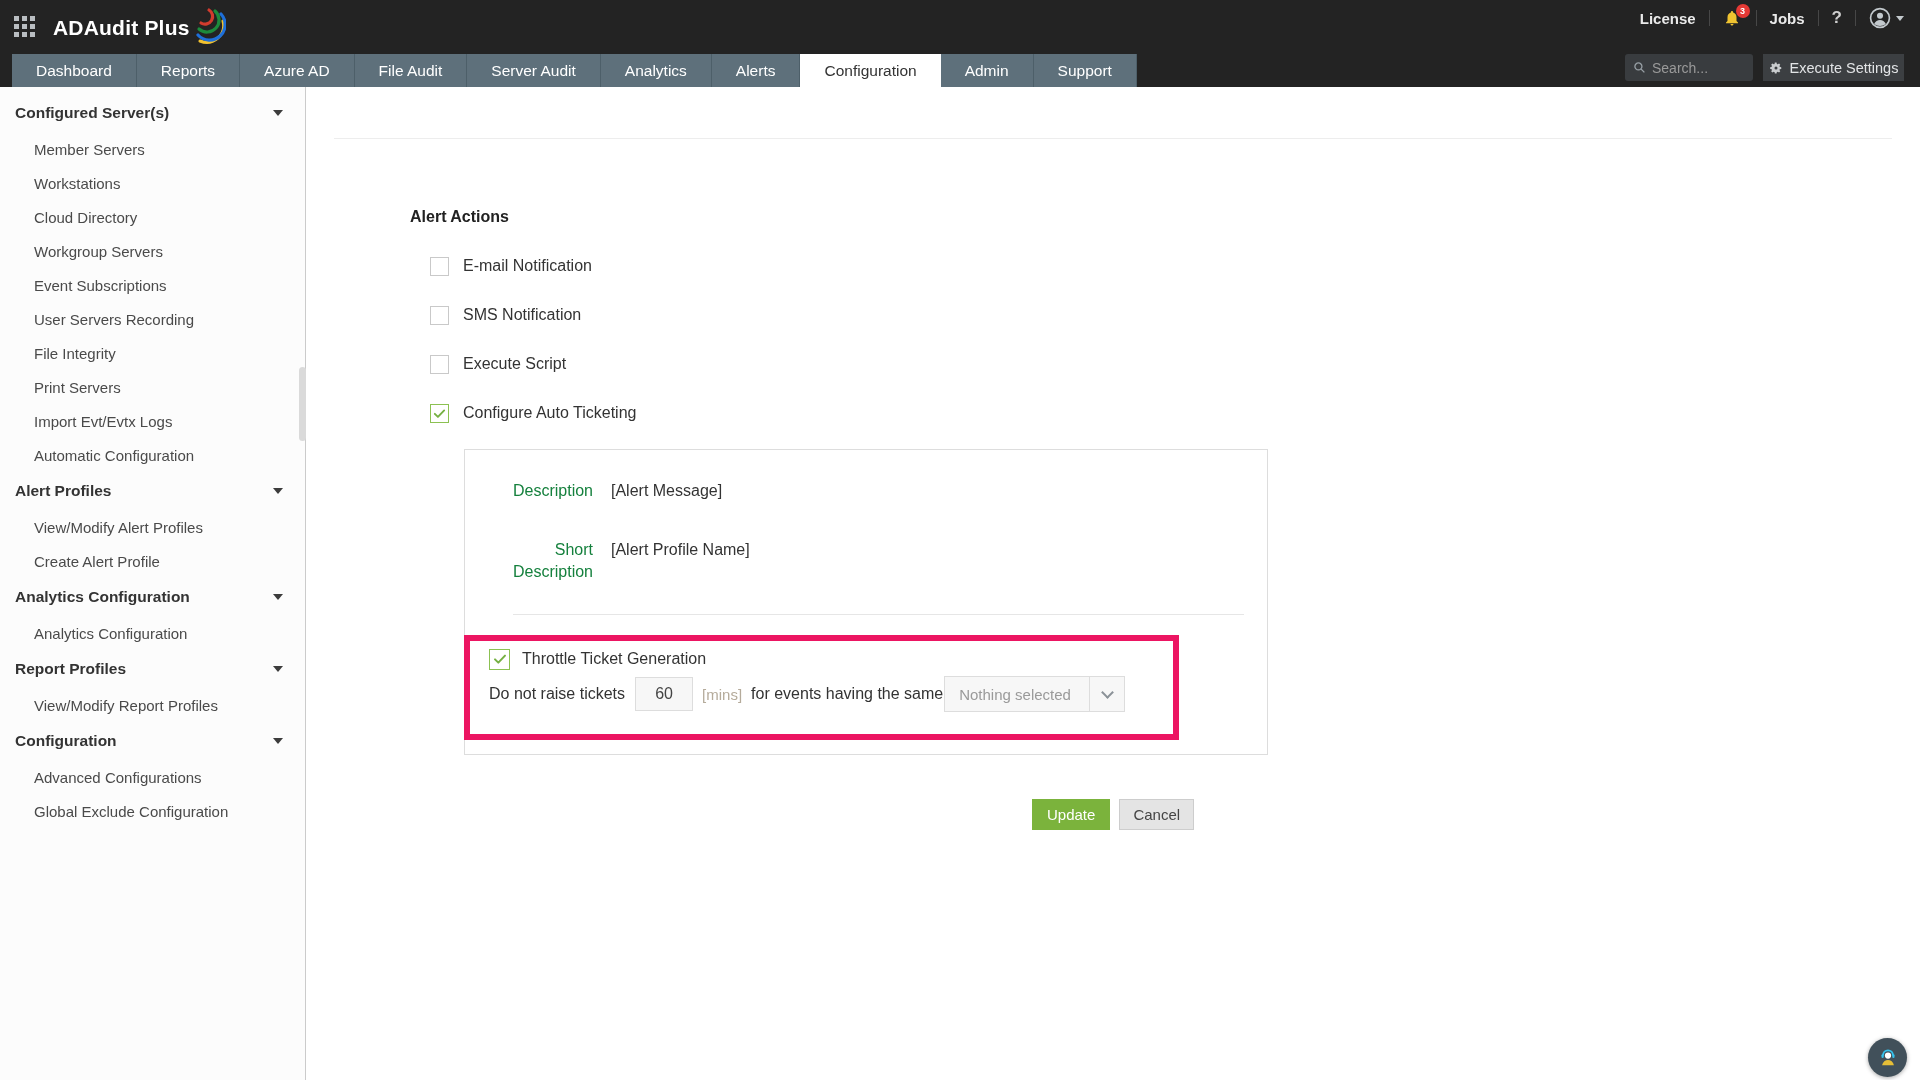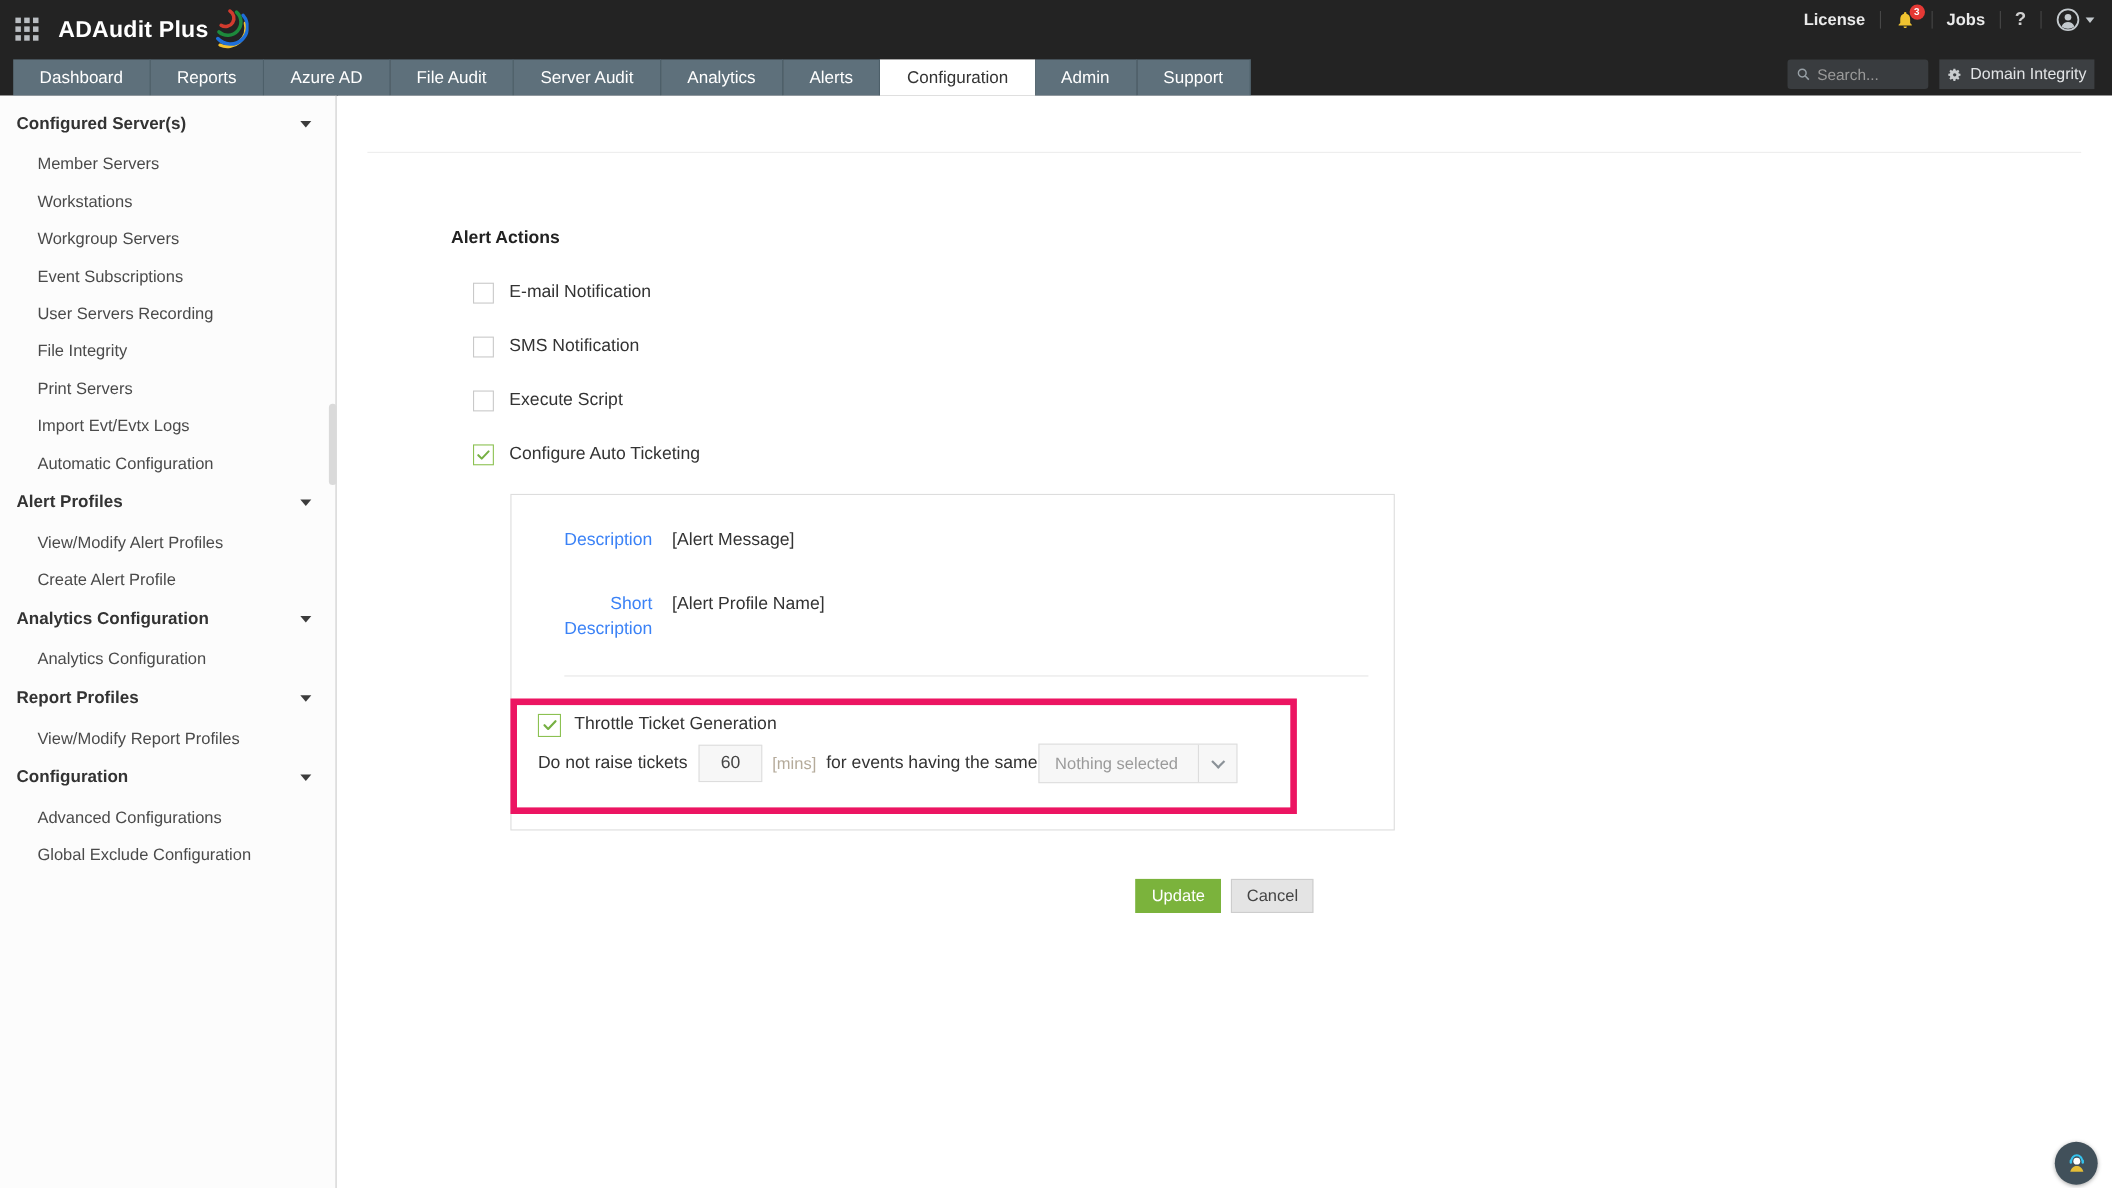--- a/index.html
+++ b/index.html
@@ -43,21 +43,21 @@
   .hairline { position:absolute; left:27px; top:51px; width:1558px; height:1px; background:#ededed; }
   .aa-title { position:absolute; left:103px; top:121px; font-size:16px; font-weight:bold; color:#222; }
 
   .action-row { position:absolute; left:123px; display:flex; align-items:center; gap:14px; height:22px; }
   .cb { width:19px; height:19px; background:#fff; border:1px solid #c9c9c9; display:flex; align-items:center; justify-content:center; flex:0 0 auto; }
   .cb.checked { border-color:#8cc152; }
   .action-label { font-size:16px; color:#333; }
 
   .panel { position:absolute; left:157px; top:362px; width:804px; height:306px; border:1px solid #ddd; background:#fff; }
   .p-row { position:absolute; left:36px; display:flex; align-items:flex-start; }
-  .p-label { width:92px; text-align:right; font-size:16px; color:#3b82f6; line-height:21.5px; }
+  .p-label { width:92px; text-align:right; font-size:16px; color:#15803d; line-height:21.5px; }
   .p-value { margin-left:18px; font-size:16px; color:#333; line-height:21.5px; white-space:nowrap; }
   .p-div { position:absolute; left:48px; top:164px; width:731px; height:1px; background:#e6e6e6; }
 
   .highlight { position:absolute; left:157px; top:548px; width:715px; height:105px; border:6px solid #ec1562; background:#fff; z-index:3; }
   .hl-inner { padding:7px 0 0 19px; }
   .hl-rowA { display:flex; align-items:center; gap:12px; height:22px; }
   .cb2 { width:21px; height:21px; }
   .hl-rowB { margin-top:6px; display:flex; align-items:center; font-size:16px; color:#333; white-space:nowrap; }
   .mins-input { width:58px; height:34px; margin-left:10px; background:#f7f7f7; border:1px solid #ddd; text-align:center; font-size:16px; color:#444; font-family:"Liberation Sans",sans-serif; outline:none; }
   .mins-hint { margin-left:9px; color:#b5ab9b; font-size:15px; }
@@ -146,31 +146,32 @@
           <line x1="15" y1="15" x2="21" y2="21" stroke="#98a0a6" stroke-width="2.6"></line>
         </svg>
       <input type="text" placeholder="Search..." style="">
     </div>
 
     <div class="domain-btn">
       <svg width="14" height="14" viewBox="0 0 24 24">
           <path fill="#c9ccce" d="M21 13.5v-3l-2.6-.5a6.7 6.7 0 0 0-.6-1.5l1.5-2.2-2.1-2.1-2.2 1.5c-.5-.3-1-.5-1.5-.6L13 2.5h-3l-.5 2.6c-.5.1-1 .3-1.5.6L5.8 4.2 3.7 6.3l1.5 2.2c-.3.5-.5 1-.6 1.5l-2.6.5v3l2.6.5c.1.5.3 1 .6 1.5l-1.5 2.2 2.1 2.1 2.2-1.5c.5.3 1 .5 1.5.6l.5 2.6h3l.5-2.6c.5-.1 1-.3 1.5-.6l2.2 1.5 2.1-2.1-1.5-2.2c.3-.5.5-1 .6-1.5l2.6-.5z"></path>
           <circle cx="12" cy="12" r="2.6" fill="#3c3f42"></circle>
         </svg>
-      <span>Domain Integrity</span>
+      <span>Execute Settings</span>
     </div>
   </div>
 
   <div class="sidebar">
     <div class="sec-h">
       <span>Configured Server(s)</span>
       <span class="caret-dn"></span>
     </div>
     <div class="s-item">Member Servers</div>
     <div class="s-item">Workstations</div>
+    <div class="s-item">Cloud Directory</div>
     <div class="s-item">Workgroup Servers</div>
     <div class="s-item">Event Subscriptions</div>
     <div class="s-item">User Servers Recording</div>
     <div class="s-item">File Integrity</div>
     <div class="s-item">Print Servers</div>
     <div class="s-item">Import Evt/Evtx Logs</div>
     <div class="s-item">Automatic Configuration</div>
 
     <div class="sec-h">
       <span>Alert Profiles</span>

